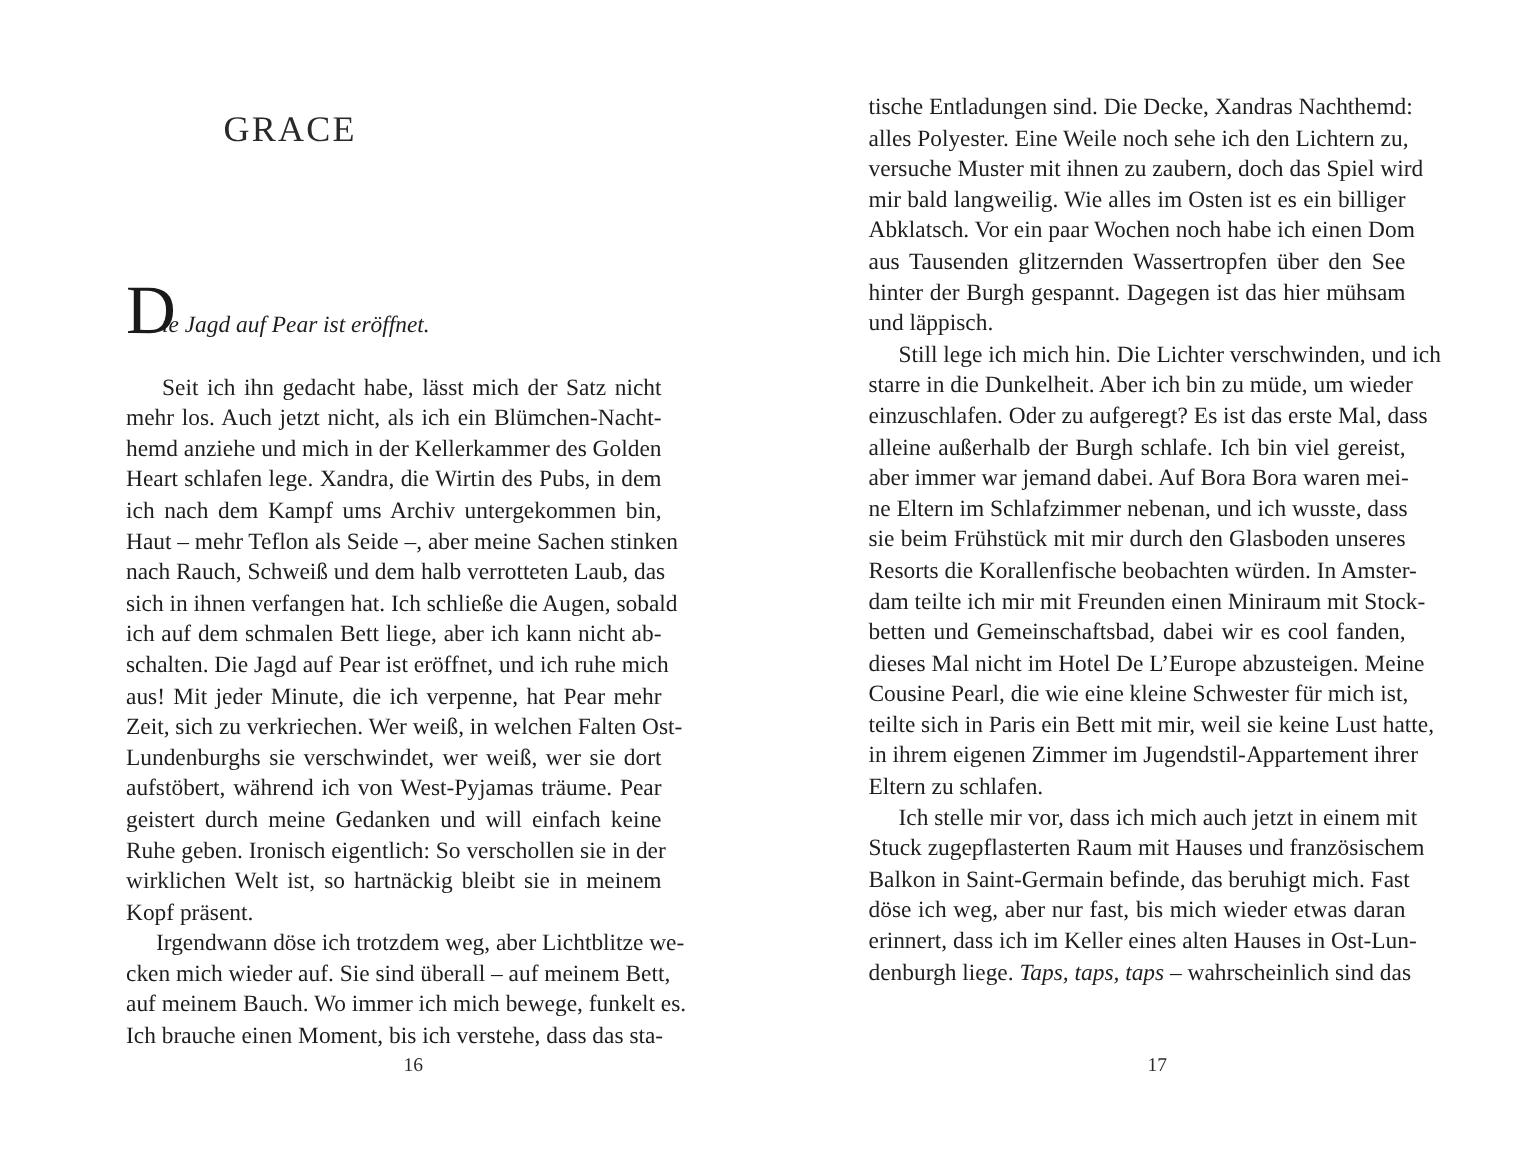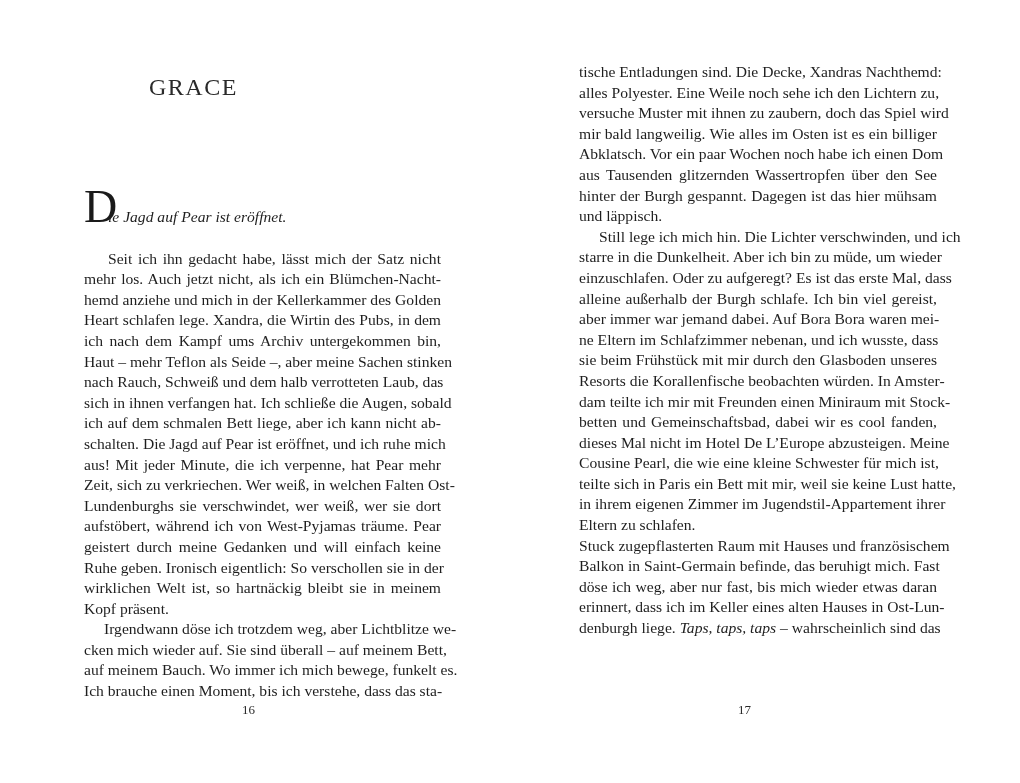--- a/index.html
+++ b/index.html
@@ -25,21 +25,21 @@
   .line.last { text-align-last: left; }
   .line.indent { padding-left: 20px; }
   .dropcap-line { padding-left: 24px; margin-top: 21px; }
   .dropcap {
     position: absolute; left: 0; top: 1px; font-size: 46px; line-height: 40px;
     font-family: "Liberation Serif", serif; color: #1a1a1a;
   }
   i { font-style: italic; }
   .page-number {
     position: absolute; top: 702px; font-family: "Liberation Serif", serif;
-    font-size: 13px; color: #2a2a2a; width: 40px; text-align: left;
+    font-size: 13px; color: #2a2a2a; width: 40px; text-align: right;
   }
   .left-num { left: 242px; }
   .right-num { left: 228px; }
 </style>
 </head>
 <body>
 
 <div class="page page-left">
   <h1 class="chapter-title">GRACE</h1>
   <div class="text-block left-block">
@@ -89,20 +89,21 @@
     <span class="line">ne Eltern im Schlafzimmer nebenan, und ich wusste, dass</span>
     <span class="line">sie beim Frühstück mit mir durch den Glasboden unseres</span>
     <span class="line">Resorts die Korallenfische beobachten würden. In Amster-</span>
     <span class="line">dam teilte ich mir mit Freunden einen Miniraum mit Stock-</span>
     <span class="line">betten und Gemeinschaftsbad, dabei wir es cool fanden,</span>
     <span class="line">dieses Mal nicht im Hotel De L’Europe abzusteigen. Meine</span>
     <span class="line">Cousine Pearl, die wie eine kleine Schwester für mich ist,</span>
     <span class="line">teilte sich in Paris ein Bett mit mir, weil sie keine Lust hatte,</span>
     <span class="line">in ihrem eigenen Zimmer im Jugendstil-Appartement ihrer</span>
     <span class="line last">Eltern zu schlafen.</span>
+    <span class="line indent">Ich stelle mir vor, dass ich mich auch jetzt in einem mit</span>
     <span class="line">Stuck zugepflasterten Raum mit Hauses und französischem</span>
     <span class="line">Balkon in Saint-Germain befinde, das beruhigt mich. Fast</span>
     <span class="line">döse ich weg, aber nur fast, bis mich wieder etwas daran</span>
     <span class="line">erinnert, dass ich im Keller eines alten Hauses in Ost-Lun-</span>
     <span class="line"><span>denburgh liege. </span><i>Taps, taps, taps</i><span> – wahrscheinlich sind das</span></span>
   </div>
   <div class="page-number right-num">17</div>
 </div>
 
 </body></html>

